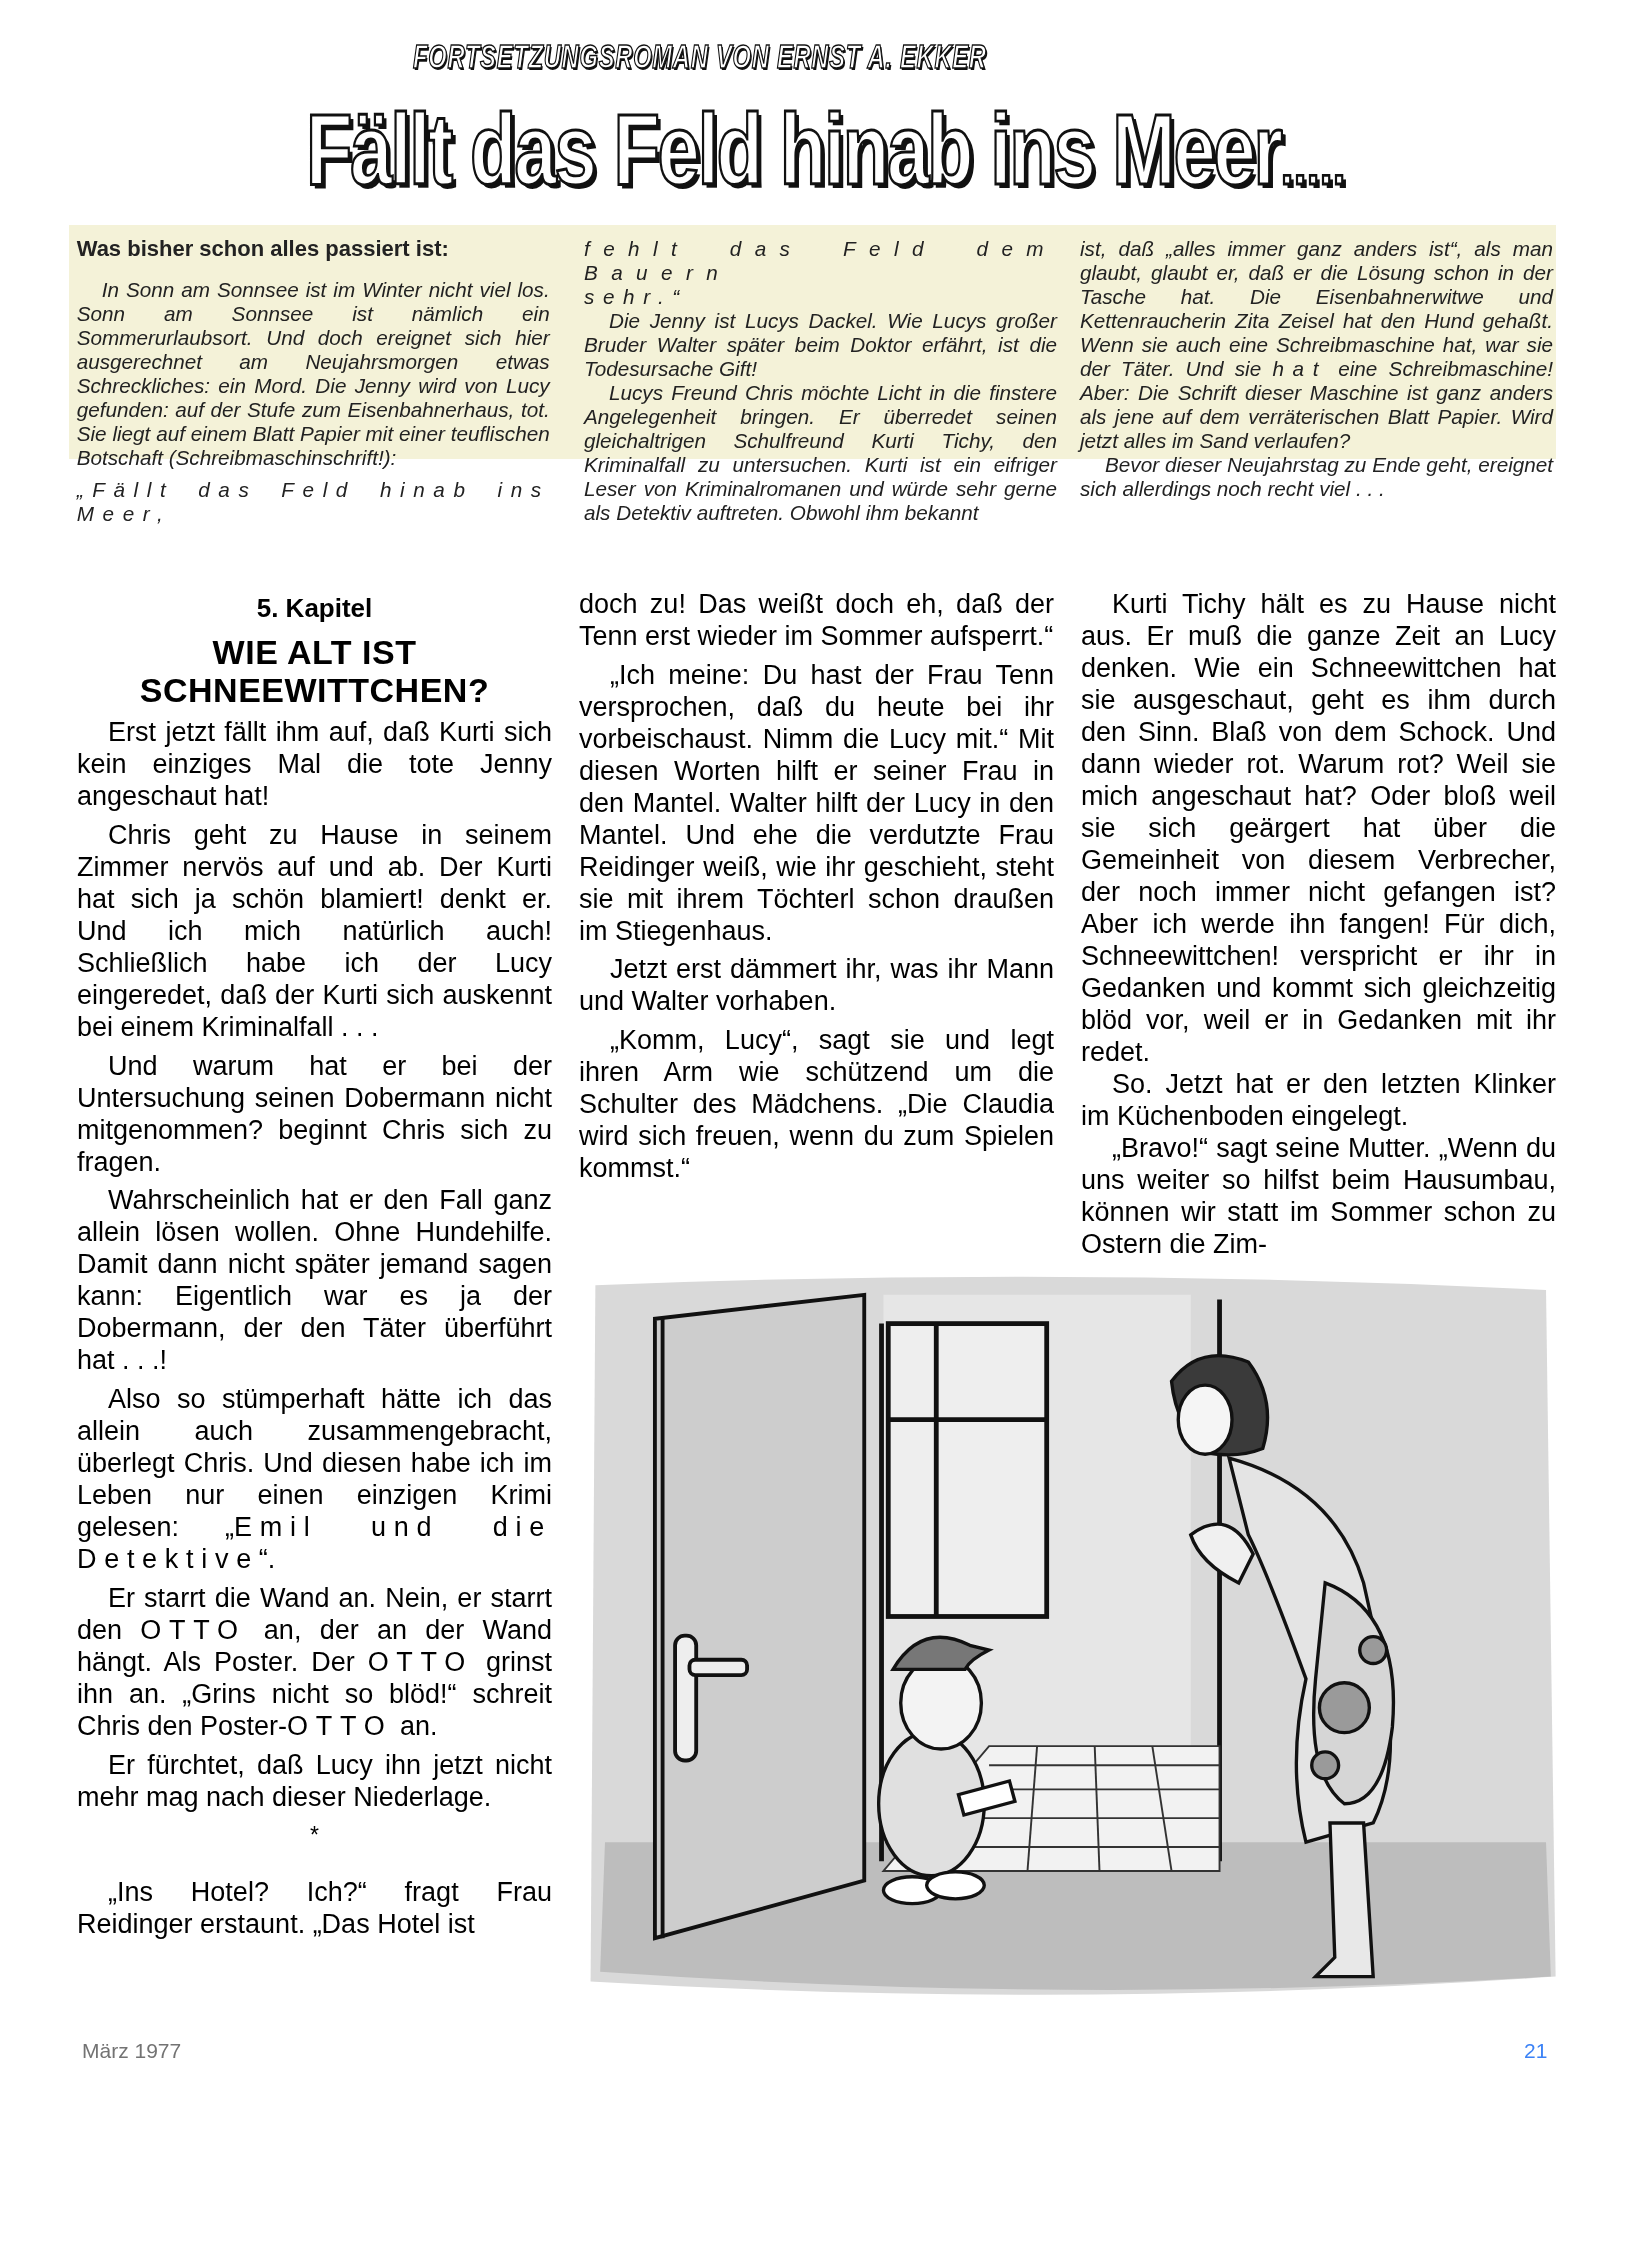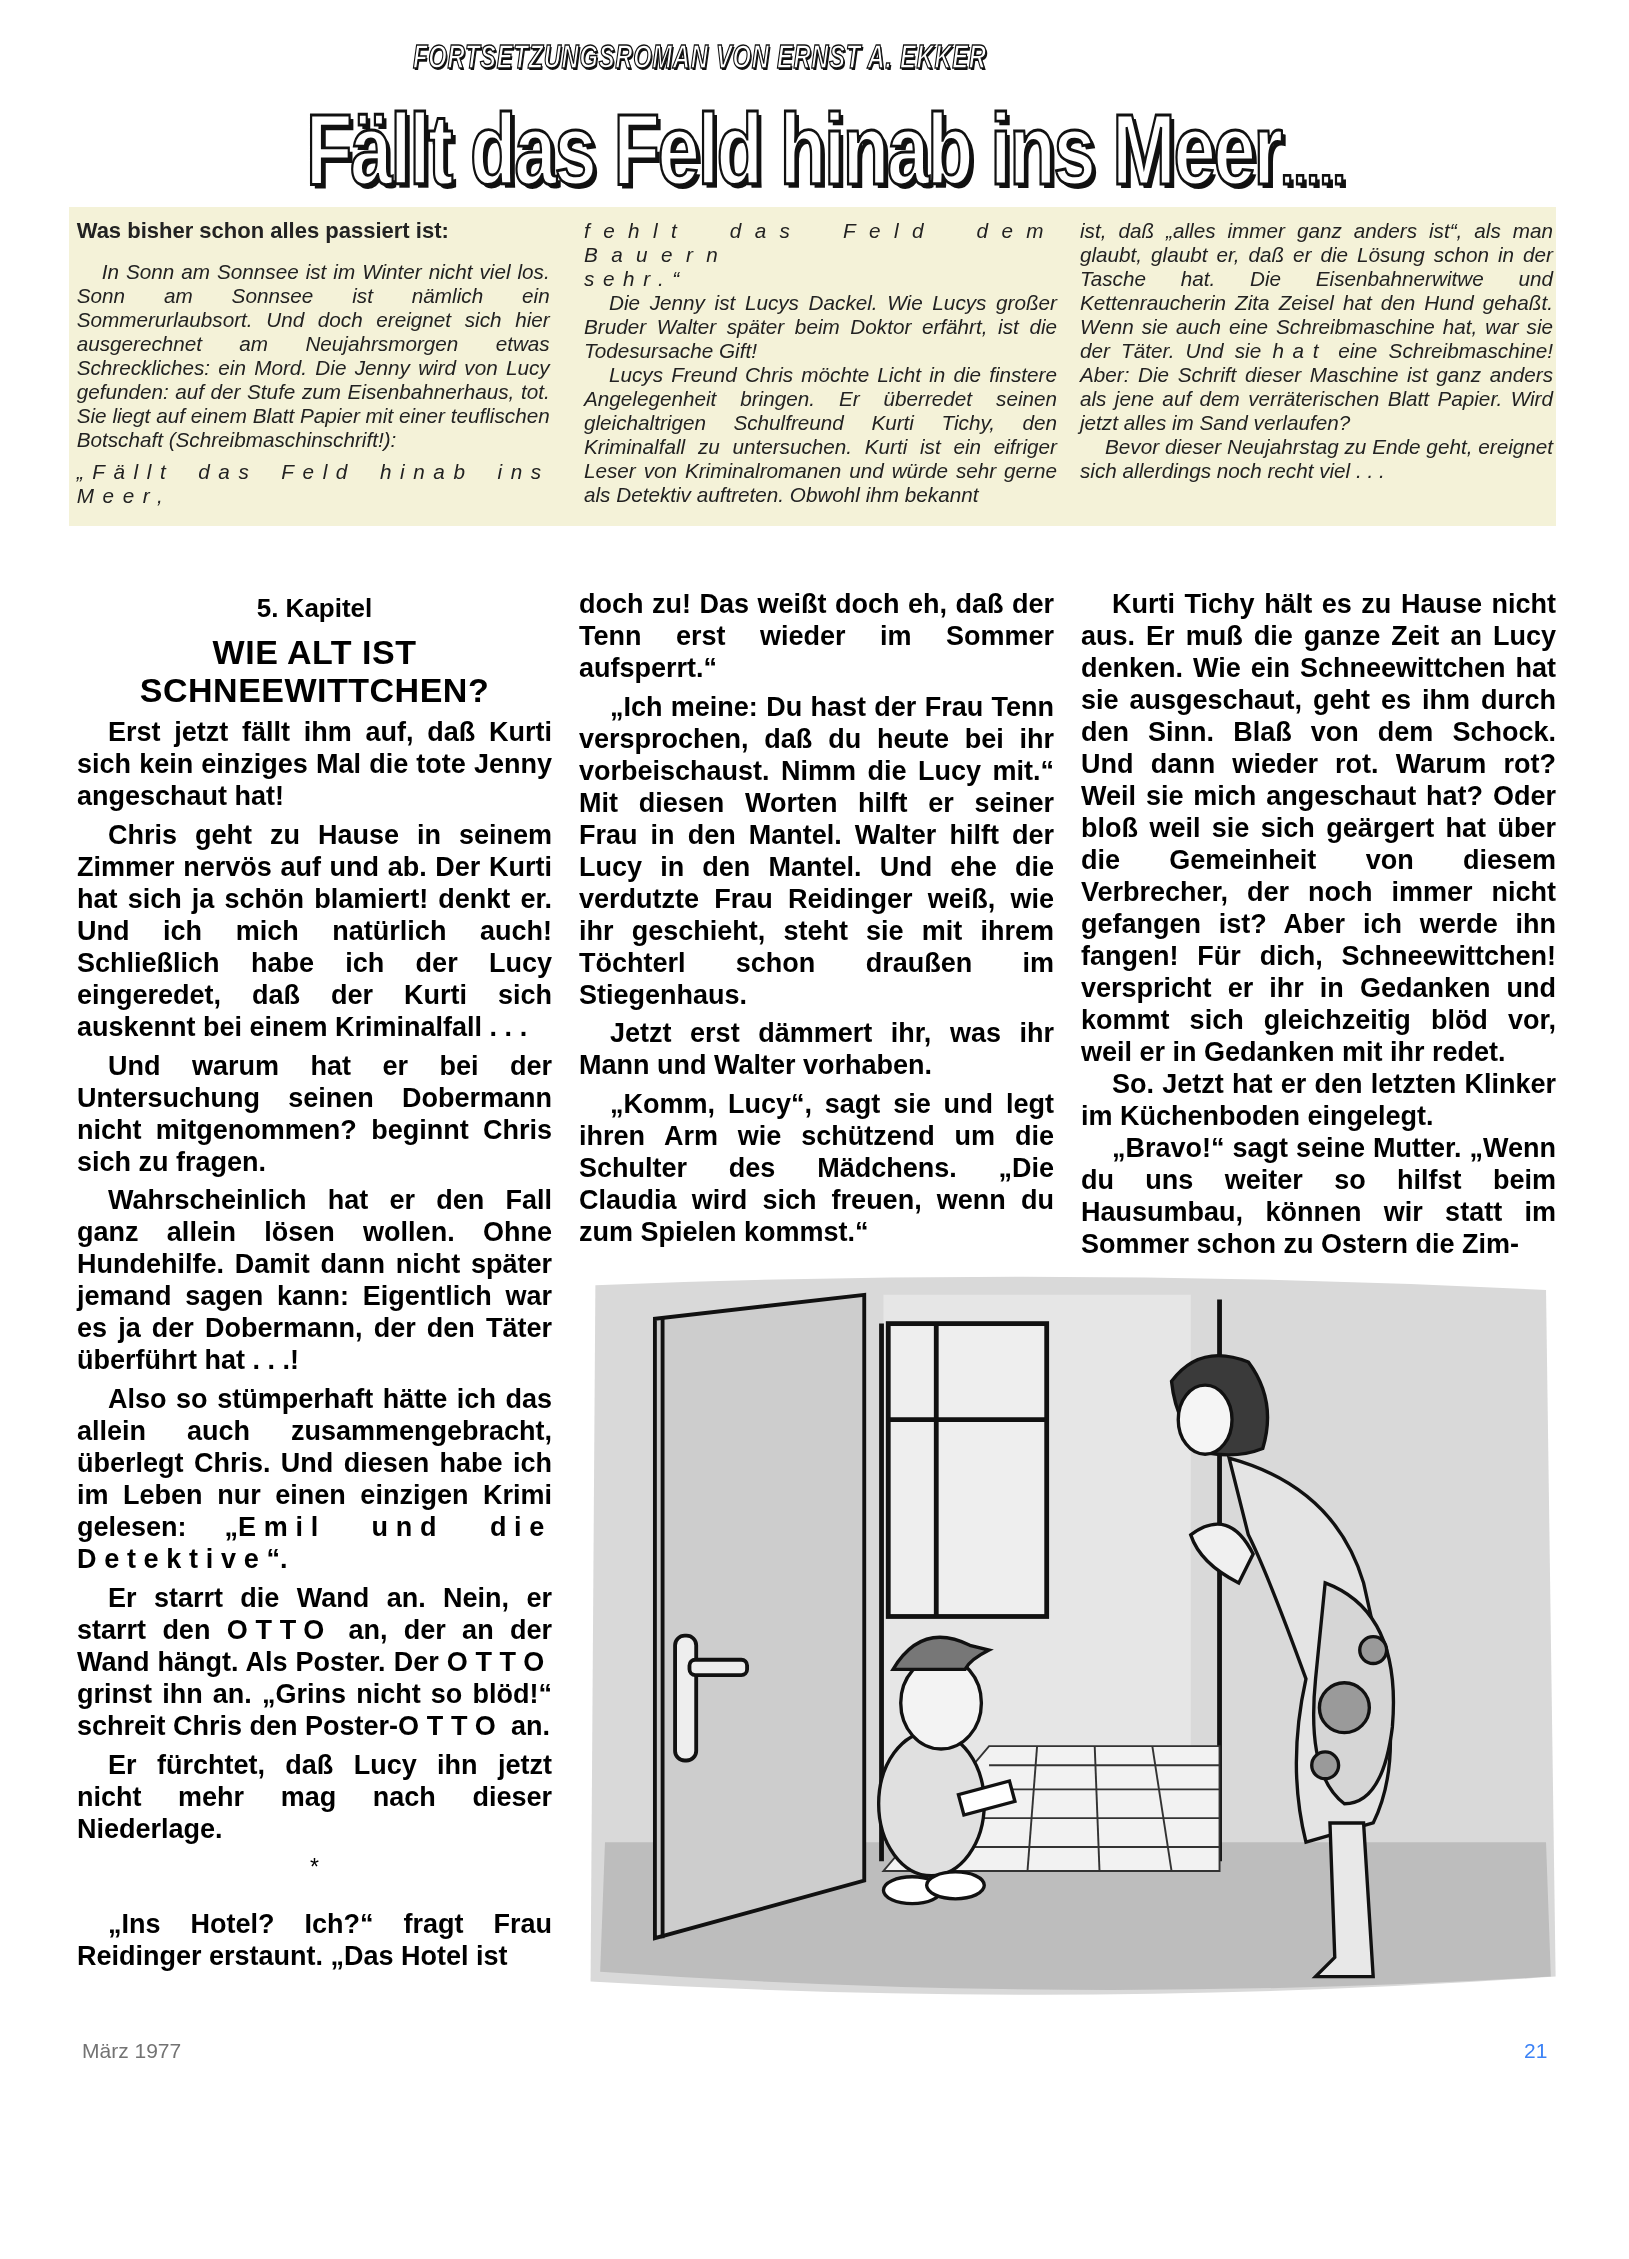--- a/index.html
+++ b/index.html
@@ -17,21 +17,21 @@
     position: absolute; left: 306px; top: 96px; height: 106px;
     font-family: "Liberation Sans", sans-serif; font-weight: 700;
     font-size: 100px; letter-spacing: -2.9px; line-height: 106px;
     color: #ffffff; -webkit-text-stroke: 2.9px #111; text-shadow: 4.8px 3.8px 0 #111;
     white-space: nowrap; transform: scaleX(0.76); transform-origin: left center;
   }
   .headline .dots { font-size: 58px; letter-spacing: 1px; }
 
   
   .recap {
-    position: absolute; left: 69px; top: 207px; width: 1487px; height: 319px;
+    position: absolute; left: 69px; top: 225px; width: 1487px; height: 234px;
     background: #f4f2d8;
   }
   .recap-col {
     position: absolute; top: 11.5px; width: 473px;
     font-style: italic; font-size: 20.7px; line-height: 24px; color: #222;
     text-align: justify;
   }
   .recap-col.c1 { left: 7.7px; }
   .recap-col.c2 { left: 515px; }
   .recap-col.c3 { left: 1011px; }
@@ -42,21 +42,21 @@
   .spaced-wide { letter-spacing: 13.4px; text-align: justify; text-align-last: justify; }
 
   
   .col {
     position: absolute; width: 475px;
     font-size: 27px; line-height: 32px; color: #000000; text-align: justify;
   }
   .col.a { left: 77px; top: 592px; }
   .col.b { left: 579px; top: 588px; }
   .col.c { left: 1081px; top: 588px; }
-  .col p { margin: 0 0 6.7px 0; text-indent: 31px; font-weight: bold; }
+  .col p { margin: 0 0 6.7px 0; text-indent: 31px; }
   .col p.cont { text-indent: 0; }
   .col p.tight { margin-bottom: 0; }
   .chapter-no { text-align: center; font-weight: 700; font-size: 26px; line-height: 33px; margin: 0 0 7.7px 0; }
   .chapter-title { text-align: center; font-weight: 700; font-size: 34px; line-height: 38px; margin: 0 0 7.7px 0; letter-spacing: 0.5px; }
   .asterisk { text-align: center; margin: 3.8px 0 25px 0; font-size: 23px; }
   .sp { letter-spacing: 7.7px; }
 
   
   .illustration { position: absolute; left: 576px; top: 1266px; width: 999px; height: 749px; }
 

